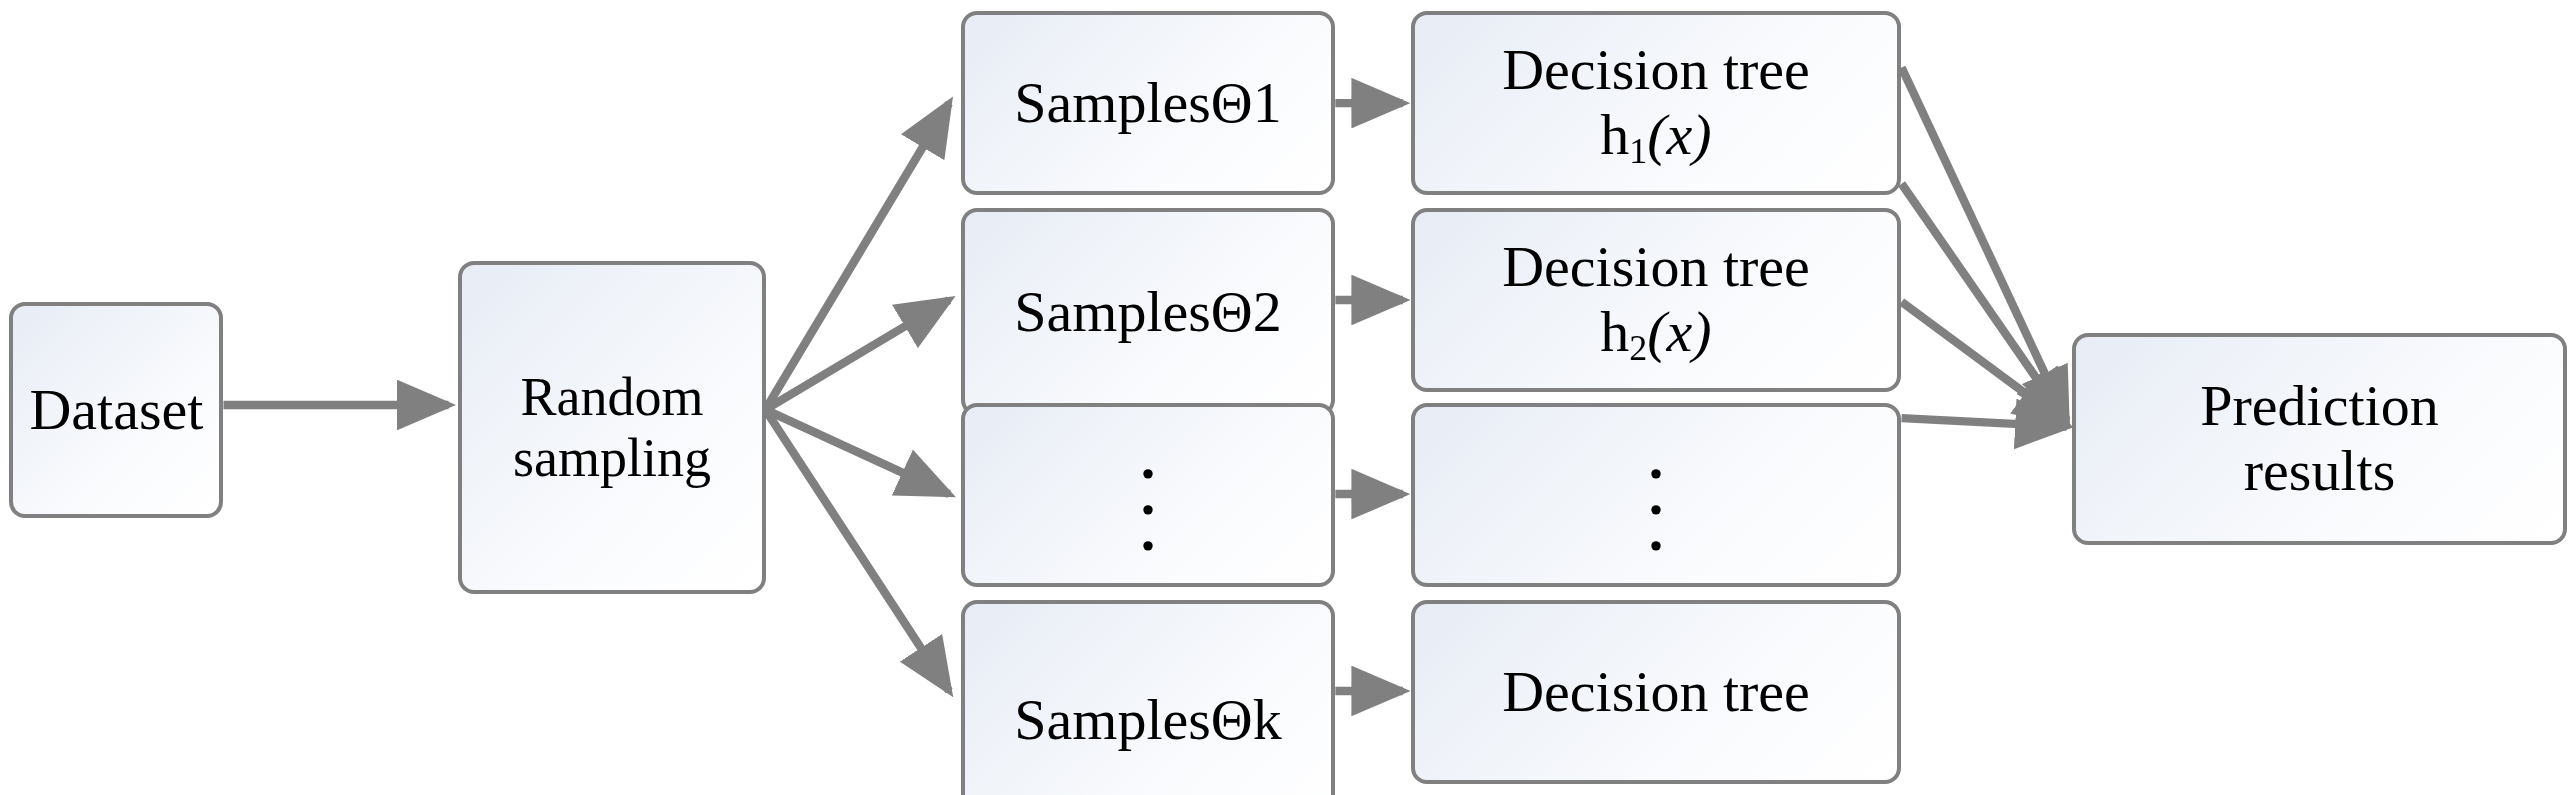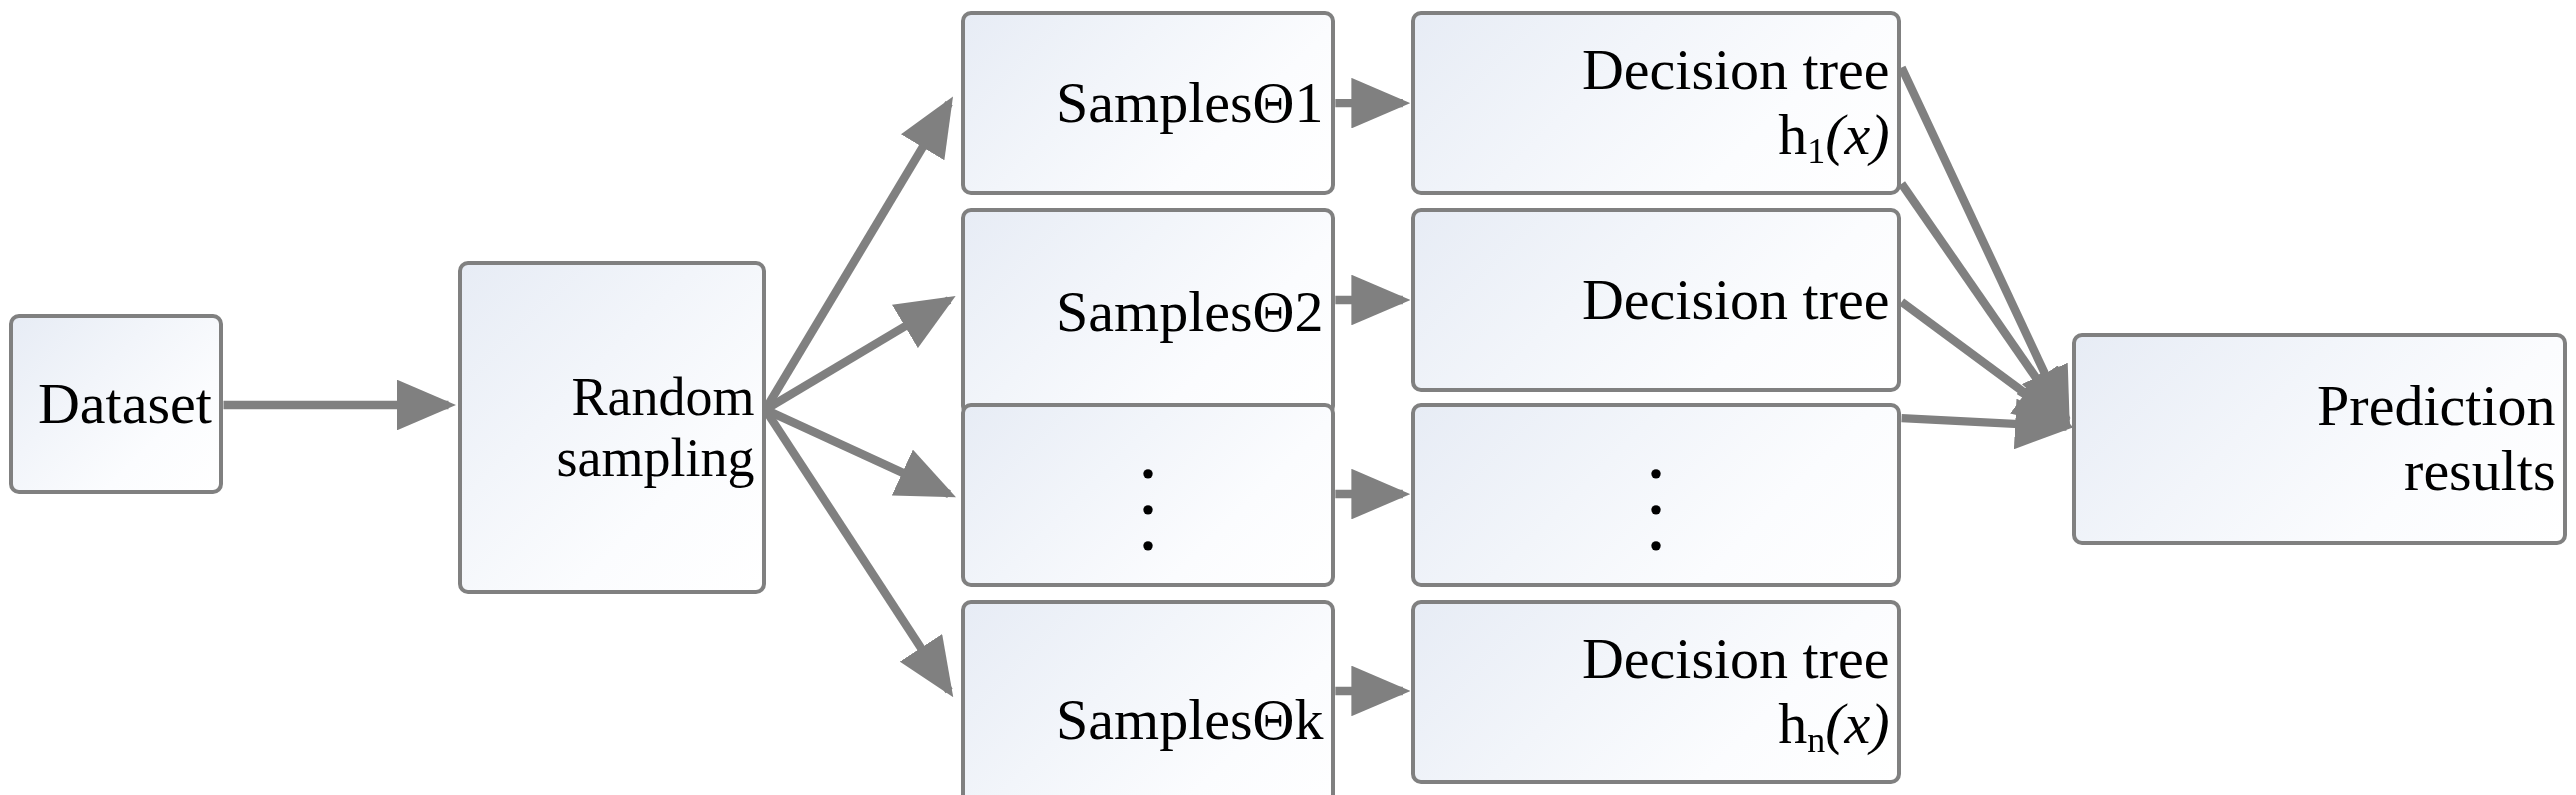--- a/index.html
+++ b/index.html
@@ -12,26 +12,26 @@
     width: 2576px;
     height: 795px;
     background: #ffffff;
     overflow: hidden;
     font-family: "Liberation Serif", "DejaVu Serif", serif;
   }
   .node {
     position: absolute;
     box-sizing: border-box;
     border: 4.7px solid #808080;
-    border-radius: 10px;
+    border-radius: 16px;
     background: linear-gradient(135deg, #e7ecf5 0%, #f2f5fa 38%, #fbfcfe 70%, #ffffff 100%);
     display: flex;
     align-items: center;
     justify-content: center;
-    text-align: right;
+    text-align: center;
     color: #000000;
     line-height: 1.12;
     z-index: 3;
   }
   .node .label {
     display: block;
     width: 100%;
     padding: 0 7.5px;
     box-sizing: border-box;
   }
@@ -87,21 +87,21 @@
     <line x1="1424" y1="320" x2="1496" y2="320" stroke="#808080" stroke-width="9" marker-end="url(#ah)"></line>
     <line x1="1424" y1="527" x2="1496" y2="527" stroke="#808080" stroke-width="9" marker-end="url(#ah)"></line>
     <line x1="1424" y1="737" x2="1496" y2="737" stroke="#808080" stroke-width="9" marker-end="url(#ah)"></line>
 
     <line x1="2028" y1="72" x2="2204" y2="448" stroke="#808080" stroke-width="9" marker-end="url(#ah)"></line>
     <line x1="2028" y1="196" x2="2204" y2="450" stroke="#808080" stroke-width="9" marker-end="url(#ah)"></line>
     <line x1="2028" y1="322" x2="2204" y2="452" stroke="#808080" stroke-width="9" marker-end="url(#ah)"></line>
     <line x1="2028" y1="446" x2="2204" y2="455" stroke="#808080" stroke-width="9" marker-end="url(#ah)"></line>
   </svg>
 
-  <div class="node fs-big" style="left:9.4px; top:314px; width:214px; height:180px;">
+  <div class="node fs-big" style="left:9.4px; top:302px; width:214px; height:216px;">
     <span class="label">Dataset</span>
   </div>
 
   <div class="node fs-mid" style="left:458px; top:261px; width:308px; height:333px;">
     <span class="label">
       <span>Random</span>
       <span class="line2">sampling</span>
     </span>
   </div>
 
@@ -128,35 +128,35 @@
   <div class="node fs-big" style="left:1411px; top:11.3px; width:490px; height:184px;">
     <span class="label">
       <span>Decision tree</span>
       <span class="line2"><span>h</span><sub>1</sub><span class="ital">(x)</span></span>
     </span>
   </div>
 
   <div class="node fs-big" style="left:1411px; top:208px; width:490px; height:184px;">
     <span class="label">
       <span>Decision tree</span>
+      <span class="line2"><span>h</span><sub>2</sub><span class="ital">(x)</span></span>
     </span>
   </div>
 
   <div class="node" style="left:1411px; top:403px; width:490px; height:184px;">
     <span class="dots">
       <span>.</span>
       <span>.</span>
       <span>.</span>
     </span>
   </div>
 
   <div class="node fs-big" style="left:1411px; top:600px; width:490px; height:184px;">
     <span class="label">
       <span>Decision tree</span>
-      <span class="line2"><span>h</span><sub>n</sub><span class="ital">(x)</span></span>
     </span>
   </div>
 
   <div class="node fs-big" style="left:2072px; top:333px; width:495px; height:212px;">
     <span class="label">
       <span>Prediction</span>
       <span class="line2">results</span>
     </span>
   </div>
 

